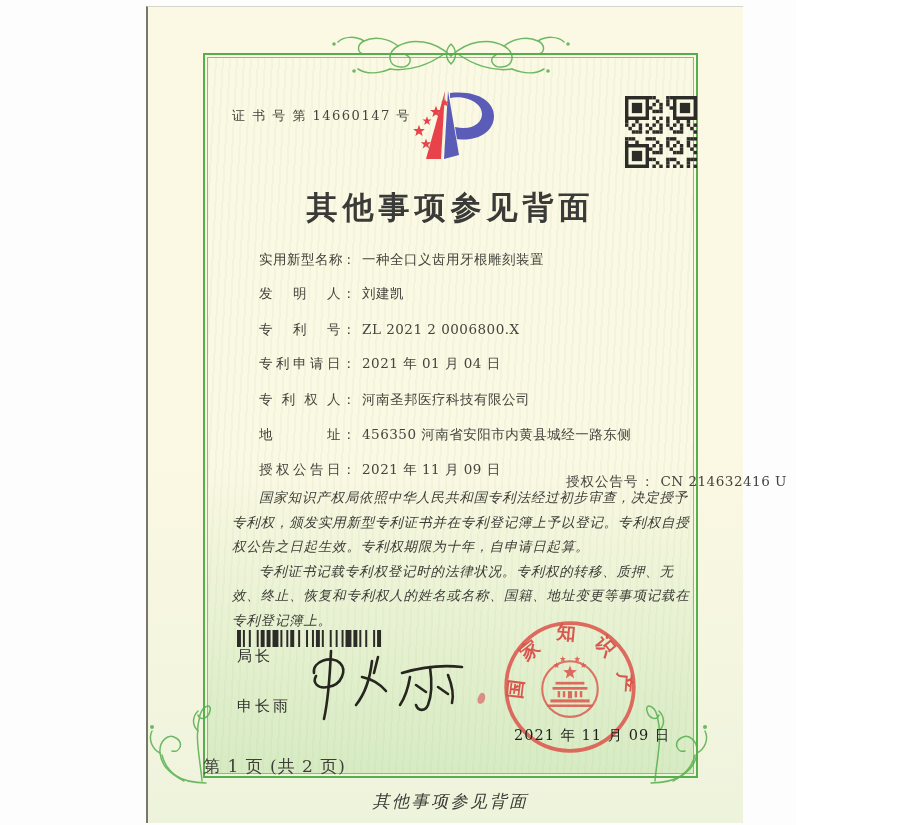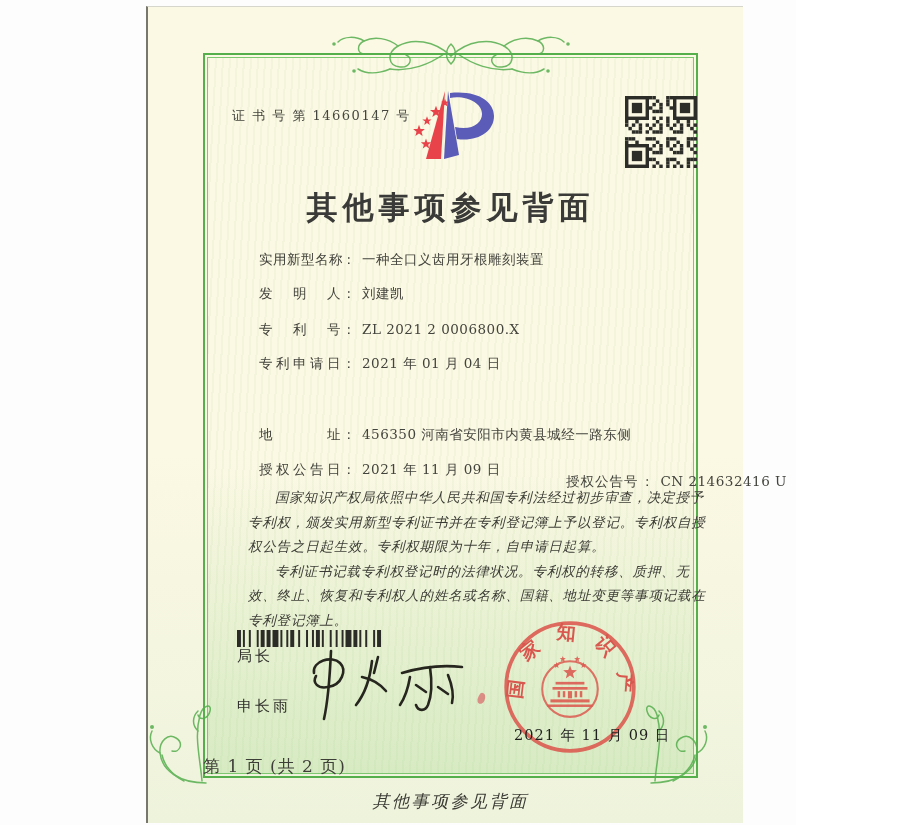--- a/index.html
+++ b/index.html
@@ -16,21 +16,21 @@
   .abs{position:absolute;}
   .cert-no{left:84px;top:100px;font-size:13px;color:#45453f;letter-spacing:1.5px;}
   .title{left:55px;top:180px;width:495px;text-align:center;font-size:31px;font-weight:600;
     color:#3a3a38;letter-spacing:5px;}
   .row{left:84px;width:470px;font-size:13.5px;color:#44443e;letter-spacing:0.5px;white-space:nowrap;margin-left:27px;}
   .fl{display:inline-block;width:82px;text-align:justify;text-align-last:justify;}
   .colon{margin:0 6px 0 1px;}
   .row .second{position:absolute;left:307px;top:12px;}
   .row .second .fl2{letter-spacing:1px;margin-right:1px;}
   .body-text{left:84px;top:478px;width:466px;font-size:13.5px;line-height:24.5px;color:#3c3c36;
-    font-style:italic;letter-spacing:0.8px;margin-left:16px;}
+    font-style:italic;letter-spacing:0.8px;}
   .body-text p{margin:0;text-indent:2em;}
   .sig-label{left:89px;font-size:15px;color:#30302c;letter-spacing:3px;}
   .barcode{left:89px;top:623px;width:146px;height:17px;}
   .signature{left:150px;top:636px;}
   .seal{left:352px;top:610px;width:140px;height:140px;opacity:0.92;}
   .seal-date{left:366px;top:719px;font-size:14.5px;color:#1f1f1d;letter-spacing:1px;font-weight:500;}
   .page-num{left:55px;top:748px;width:495px;font-size:17px;color:#3e3e38;letter-spacing:1px;}
   .back-note{left:55px;top:783px;width:495px;text-align:center;font-size:17px;color:#3c3c36;
     font-style:italic;letter-spacing:2.5px;}
   .orn-top{left:178px;top:23px;}
@@ -228,20 +228,23 @@
     </div>
     <div class="abs row" style="top:278px">
       <span class="fl">发明人</span><span class="colon">：</span><span>刘建凯</span>
     </div>
     <div class="abs row" style="top:314px">
       <span class="fl">专利号</span><span class="colon">：</span><span>ZL 2021 2 0006800.X</span>
     </div>
     <div class="abs row" style="top:348px">
       <span class="fl">专利申请日</span><span class="colon">：</span><span>2021 年 01 月 04 日</span>
     </div>
+    <div class="abs row" style="top:384px">
+      <span class="fl">专利权人</span><span class="colon">：</span><span>河南圣邦医疗科技有限公司</span>
+    </div>
     <div class="abs row" style="top:419px">
       <span class="fl">地址</span><span class="colon">：</span><span>456350 河南省安阳市内黄县城经一路东侧</span>
     </div>
     <div class="abs row" style="top:454px">
       <span class="fl">授权公告日</span><span class="colon">：</span><span>2021 年 11 月 09 日</span>
       <span class="second">
         <span class="fl2">授权公告号</span><span class="colon">：</span><span>CN 214632416 U</span>
       </span>
     </div>
 

